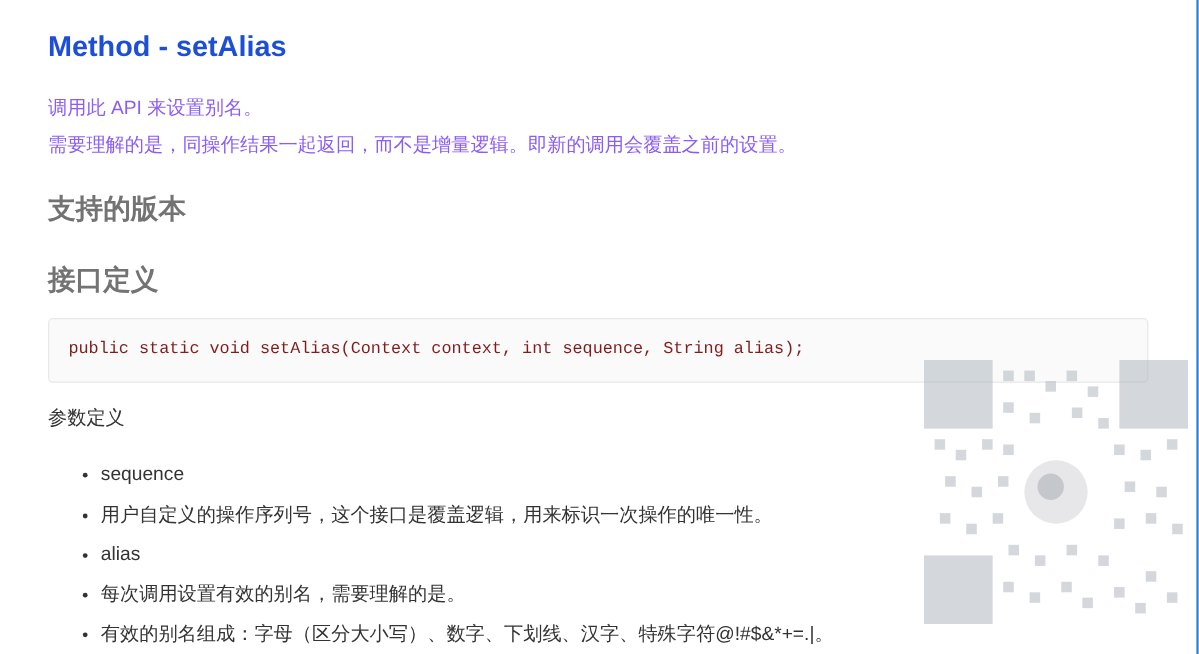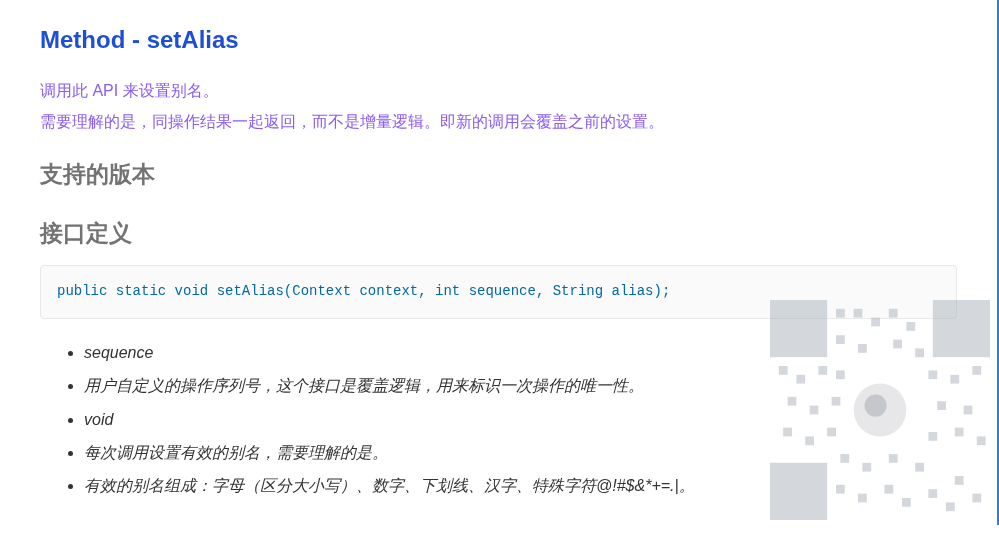--- a/index.html
+++ b/index.html
@@ -31,34 +31,33 @@
       color: #737373;
       margin: 20px 0 12px 0;
     }
     .code-block {
       background: #fafafa;
       border: 1px solid #e8e8e8;
       border-radius: 4px;
       padding: 14px 16px;
       font-family: "Courier New", Consolas, monospace;
       font-size: 14px;
-      color: #0369a1;
+      color: #7f1d1d;
       margin: 8px 0 16px 0;
       white-space: pre;
       overflow-x: auto;
     }
     .subheading {
       font-size: 16px;
       color: #333;
       margin: 14px 0 8px 0;
     }
     ul {
       margin: 20px 0 0 0;
       padding-left: 44px;
-      font-style: italic;
     }
     li {
       margin: 6px 0;
       color: #333;
     }
     .qr-overlay {
       position: absolute;
       top: 300px;
       left: 770px;
       width: 220px;
@@ -76,24 +75,25 @@
   <h2 class="method-title">Method - setAlias</h2>
 
   <p>调用此 API 来设置别名。</p>
   <p>需要理解的是，同操作结果一起返回，而不是增量逻辑。即新的调用会覆盖之前的设置。</p>
 
   <h3 class="section-heading">支持的版本</h3>
 
   <h3 class="section-heading">接口定义</h3>
   <div class="code-block">public static void setAlias(Context context, int sequence, String alias);</div>
 
+  <div class="subheading">参数定义</div>
   <ul>
     <li>sequence</li>
     <li>用户自定义的操作序列号，这个接口是覆盖逻辑，用来标识一次操作的唯一性。</li>
-    <li>void</li>
+    <li>alias</li>
     <li>每次调用设置有效的别名，需要理解的是。</li>
     <li>有效的别名组成：字母（区分大小写）、数字、下划线、汉字、特殊字符@!#$&amp;*+=.|。</li>
 
   </ul>
 </div>
 
 <svg class="qr-overlay" viewBox="0 0 100 100">
 
   <rect class="qr-cell" x="2" y="2" width="22" height="22" fill="none" stroke="#aab3bb" stroke-width="4"></rect>
   <rect class="qr-cell" x="9" y="9" width="8" height="8"></rect>

